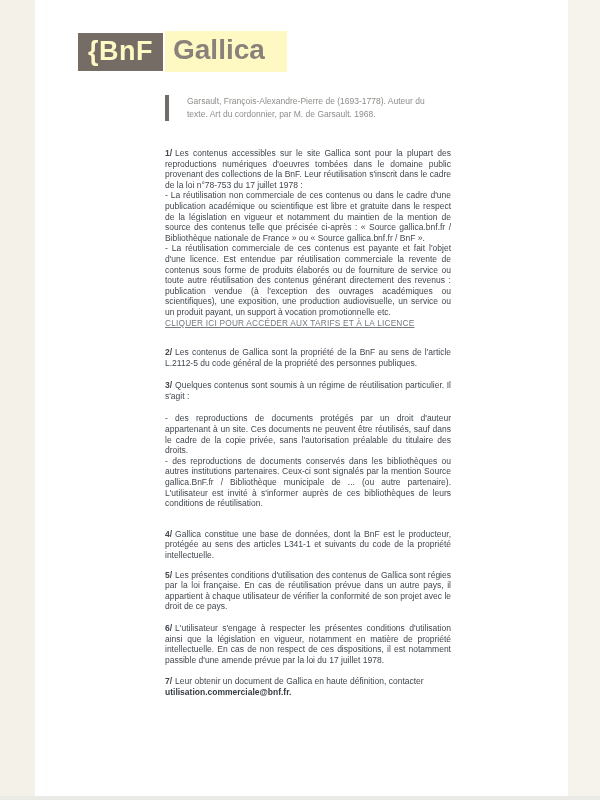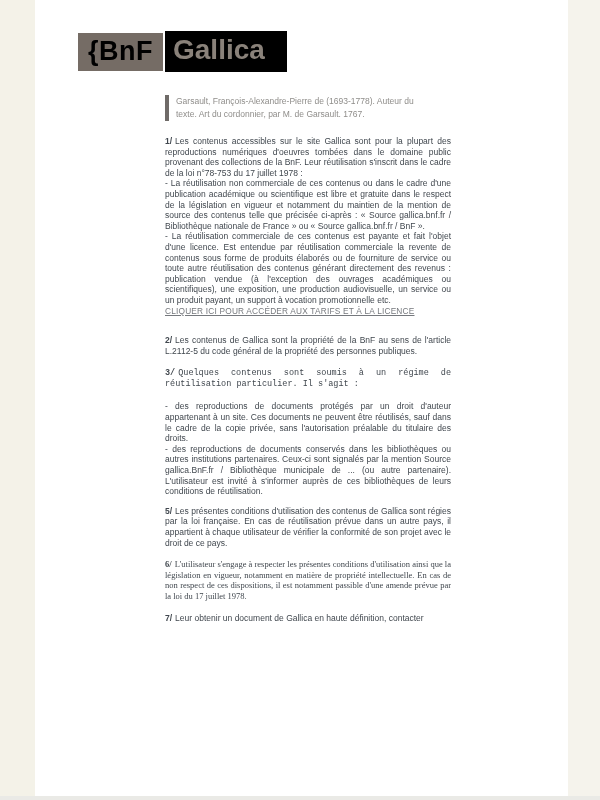--- a/index.html
+++ b/index.html
@@ -11,92 +11,94 @@
     overflow: hidden;
   }
   .side-strip { position: absolute; top: 0; height: 800px; background: #f4f2e8; }
   .side-strip.left  { left: 0;  width: 35px; }
   .side-strip.right { left: 568px; width: 32px; background: #f5f3ec; }
   .bottom-edge { position: absolute; left: 0; top: 796px; width: 600px; height: 4px; background: #eaeae6; }
 
   
   .logo { position: absolute; left: 78px; top: 31px; display: flex; align-items: center; }
   .logo-box {
-    background: #756c65; color: #000000;
+    background: #756c65; color: #fef9c3;
     width: 85px; height: 38px;
     display: flex; align-items: center; justify-content: center;
     font-size: 27px; font-weight: bold; letter-spacing: 0.5px;
   }
   .logo-word {
     color: #8a827a; font-size: 28px; font-weight: bold;
-    background: #000000; padding: 3px 22px 6px 8px; margin-left: 2px;
+    background: #fef9c3; padding: 3px 22px 6px 8px; margin-left: 2px;
   }
 
   
   .citation {
     position: absolute; left: 165px; top: 95px; width: 300px;
-    border-left: 4px solid #6f6b68; padding-left: 7px;
+    border-left: 4px solid #6f6b68; padding-left: 18px;
     color: #8f8d8a; font-size: 8.5px; line-height: 13px;
   }
 
   
   .terms {
-    position: absolute; left: 165px; top: 136px; width: 286px;
+    position: absolute; left: 165px; top: 148px; width: 286px;
     color: #40474e; font-size: 8.5px; line-height: 10.6px;
     text-align: justify;
   }
   .terms p { margin: 0; }
   .num { font-weight: bold; }
   .num:not(:empty) { margin-right: 3px; }
   .licence-link {
     display: inline-block; 
     color: #75787d; text-decoration: underline;
     font-size: 8.3px; letter-spacing: 0.2px; text-align: left;
     cursor: pointer;
   }
   .mt-p2 { margin-top: 19px !important; }
-  .mt-p3 { margin-top: 12px !important; font-family: Liberation Mono, monospace; }
+  .mt-p3 { margin-top: 12px !important; }
   .mt-b  { margin-top: 12px !important; }
   .mt-p4 { margin-top: 20px !important; }
   .mt-p5 { margin-top: 9px  !important; }
-  .mt-p6 { margin-top: 11px !important; font-family: Liberation Serif, serif; }
+  .mt-p6 { margin-top: 11px !important; }
   .mt-p7 { margin-top: 11px !important; }
   .email { font-weight: bold; color: #353c42; }
 </style>
 </head>
 <body>
 
 <div class="side-strip left"></div>
 <div class="side-strip right"></div>
 <div class="bottom-edge"></div>
 
 <div class="logo">
   <div class="logo-box">
     <span>{BnF</span>
   </div>
   <div class="logo-word">Gallica</div>
 </div>
 
 <div class="citation">
   <div>Garsault, François-Alexandre-Pierre de (1693-1778). Auteur du</div>
-  <div>texte. Art du cordonnier, par M. de Garsault. 1767.</div>
+  <div>texte. Art du cordonnier, par M. de Garsault. 1968.</div>
 </div>
 
 <div class="terms">
   <p><span class="num">1/</span><span>Les contenus accessibles sur le site Gallica sont pour la plupart des reproductions numériques d'oeuvres tombées dans le domaine public provenant des collections de la BnF. Leur réutilisation s'inscrit dans le cadre de la loi n°78-753 du 17 juillet 1978 :</span></p>
   <p><span>- La réutilisation non commerciale de ces contenus ou dans le cadre d'une publication académique ou scientifique est libre et gratuite dans le respect de la législation en vigueur et notamment du maintien de la mention de source des contenus telle que précisée ci-après : « Source gallica.bnf.fr / Bibliothèque nationale de France » ou « Source gallica.bnf.fr / BnF ».</span></p>
   <p><span>- La réutilisation commerciale de ces contenus est payante et fait l'objet d'une licence. Est entendue par réutilisation commerciale la revente de contenus sous forme de produits élaborés ou de fourniture de service ou toute autre réutilisation des contenus générant directement des revenus : publication vendue (à l'exception des ouvrages académiques ou scientifiques), une exposition, une production audiovisuelle, un service ou un produit payant, un support à vocation promotionnelle etc.</span></p>
 
   <a class="licence-link">CLIQUER ICI POUR ACCÉDER AUX TARIFS ET À LA LICENCE</a>
 
   <p class="mt-p2"><span class="num">2/</span><span>Les contenus de Gallica sont la propriété de la BnF au sens de l'article L.2112-5 du code général de la propriété des personnes publiques.</span></p>
 
   <p class="mt-p3"><span class="num">3/</span><span>Quelques contenus sont soumis à un régime de réutilisation particulier. Il s'agit :</span></p>
   <p class="mt-b"><span>- des reproductions de documents protégés par un droit d'auteur appartenant à un site. Ces documents ne peuvent être réutilisés, sauf dans le cadre de la copie privée, sans l'autorisation préalable du titulaire des droits.</span></p>
   <p><span>- des reproductions de documents conservés dans les bibliothèques ou autres institutions partenaires. Ceux-ci sont signalés par la mention Source gallica.BnF.fr / Bibliothèque municipale de ... (ou autre partenaire). L'utilisateur est invité à s'informer auprès de ces bibliothèques de leurs conditions de réutilisation.</span></p>
 
+  <p class="mt-p4"><span class="num">4/</span><span>Gallica constitue une base de données, dont la BnF est le producteur, protégée au sens des articles L341-1 et suivants du code de la propriété intellectuelle.</span></p>
 
   <p class="mt-p5"><span class="num">5/</span><span>Les présentes conditions d'utilisation des contenus de Gallica sont régies par la loi française. En cas de réutilisation prévue dans un autre pays, il appartient à chaque utilisateur de vérifier la conformité de son projet avec le droit de ce pays.</span></p>
 
   <p class="mt-p6"><span class="num">6/</span><span>L'utilisateur s'engage à respecter les présentes conditions d'utilisation ainsi que la législation en vigueur, notamment en matière de propriété intellectuelle. En cas de non respect de ces dispositions, il est notamment passible d'une amende prévue par la loi du 17 juillet 1978.</span></p>
 
   <p class="mt-p7"><span class="num">7/</span><span>Leur obtenir un document de Gallica en haute définition, contacter</span></p>
+  <p><span class="email">utilisation.commerciale@bnf.fr.</span></p>
 </div>
 
 </body></html>

